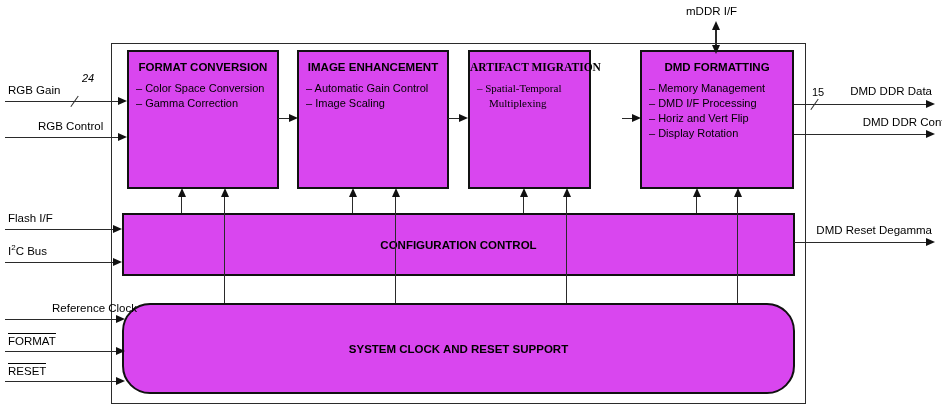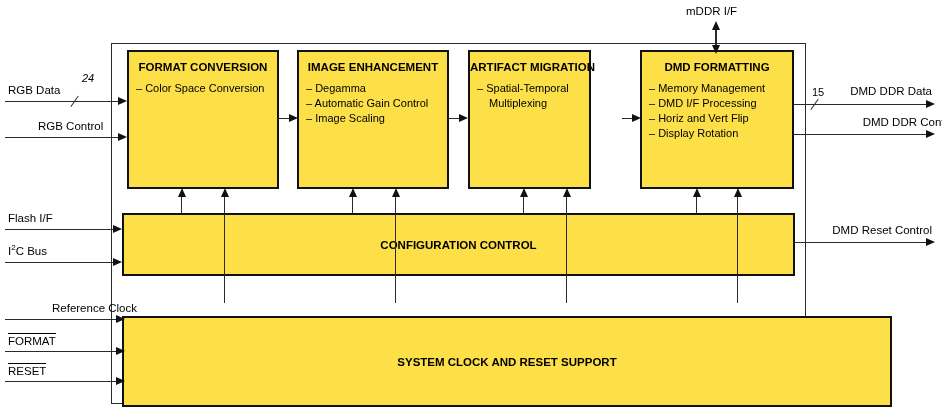--- a/index.html
+++ b/index.html
@@ -5,21 +5,21 @@
   html,body{margin:0;padding:0;background:#ffffff;}
   .canvas{
     position:relative;width:942px;height:411px;background:#ffffff;
     font-family:"Liberation Sans",sans-serif;color:#000;overflow:hidden;
   }
   .outer{
     position:absolute;left:111px;top:43px;width:695px;height:361px;
     border:1.5px solid #2b2b2b;box-sizing:border-box;background:#ffffff;
   }
   .box{
-    position:absolute;background:#fde047;border:2.5px solid #111;
+    position:absolute;background:#d946ef;border:2.5px solid #111;
     box-sizing:border-box;
   }
   .block-title{
     font-weight:bold;font-size:11.5px;text-align:center;padding-top:9px;
     white-space:nowrap;
   }
   .ctr-title{
     position:absolute;inset:0;display:flex;align-items:center;justify-content:center;
     font-weight:bold;font-size:11.5px;white-space:nowrap;
   }
@@ -40,63 +40,63 @@
 <body>
 
 <div class="canvas">
 
   <div class="outer"></div>
 
   <div class="box" style="left:127px;top:50px;width:152px;height:139px;">
     <div class="block-title">FORMAT CONVERSION</div>
     <div class="block-items">
       <div class="item">– Color Space Conversion</div>
+      <div class="item">– Gamma Correction</div>
     </div>
   </div>
 
   <div class="box" style="left:297px;top:50px;width:152px;height:139px;">
     <div class="block-title">IMAGE ENHANCEMENT</div>
     <div class="block-items">
-      <div class="item">– Degamma</div>
       <div class="item">– Automatic Gain Control</div>
       <div class="item">– Image Scaling</div>
     </div>
   </div>
 
-  <div class="box" style="left:468px;top:50px;width:123px;height:139px;">
+  <div class="box" style="left:468px;top:50px;width:123px;height:139px;font-family:Liberation Serif, serif;">
     <div class="block-title">ARTIFACT MIGRATION</div>
     <div class="block-items" style="width:114px;">
       <div class="item">– Spatial-Temporal Multiplexing</div>
     </div>
   </div>
 
   <div class="box" style="left:122px;top:213px;width:673px;height:63px;">
     <div class="ctr-title">CONFIGURATION CONTROL</div>
   </div>
 
   <div class="box" style="left:640px;top:50px;width:154px;height:139px;">
     <div class="block-title">DMD FORMATTING</div>
     <div class="block-items">
       <div class="item">– Memory Management</div>
       <div class="item">– DMD I/F Processing</div>
       <div class="item">– Horiz and Vert Flip</div>
       <div class="item">– Display Rotation</div>
     </div>
   </div>
 
-  <div class="box" style="left:122px;top:316px;width:770px;height:91px;">
+  <div class="box" style="left:122px;top:303px;width:673px;height:91px;border-radius:28px;">
     <div class="ctr-title">SYSTEM CLOCK AND RESET SUPPORT</div>
   </div>
 
   <div class="sig-label" style="left:686px;top:5px;">mDDR I/F</div>
   <div class="vline" style="left:715.3px;top:29px;height:17px;"></div>
   <div class="arr-u" style="left:711.5px;top:21px;"></div>
   <div class="arr-d" style="left:711.5px;top:45px;"></div>
 
-  <div class="sig-label" style="left:8px;top:84px;">RGB Data</div>
+  <div class="sig-label" style="left:8px;top:84px;">RGB Gain</div>
   <div class="sig-label bus-num" style="left:82px;top:72px;font-style:italic;">24</div>
   <div class="hline" style="left:5px;top:101px;width:114px;"></div>
   <div class="slash" style="left:74px;top:95px;"></div>
   <div class="arr-r" style="left:118px;top:97px;"></div>
 
   <div class="sig-label" style="left:8px;top:120px;margin-left:30px;">RGB Control</div>
   <div class="hline" style="left:5px;top:137px;width:114px;"></div>
   <div class="arr-r" style="left:118px;top:133px;"></div>
 
   <div class="sig-label" style="left:8px;top:212px;">Flash I/F</div>
@@ -122,21 +122,21 @@
   <div class="sig-label bus-num" style="left:812px;top:86px;">15</div>
   <div class="sig-label" style="left:795px;width:137px;text-align:right;top:85px;">DMD DDR Data</div>
   <div class="hline" style="left:794px;top:104px;width:132px;"></div>
   <div class="slash" style="left:814px;top:98px;"></div>
   <div class="arr-r" style="left:926px;top:100px;"></div>
 
   <div class="sig-label" style="left:795px;width:140px;text-align:center;top:116px;padding-left:45px;">DMD DDR Control</div>
   <div class="hline" style="left:794px;top:134px;width:132px;"></div>
   <div class="arr-r" style="left:926px;top:130px;"></div>
 
-  <div class="sig-label" style="left:795px;width:137px;text-align:right;top:224px;">DMD Reset Control</div>
+  <div class="sig-label" style="left:795px;width:137px;text-align:right;top:224px;">DMD Reset Degamma</div>
   <div class="hline" style="left:794px;top:242px;width:132px;"></div>
   <div class="arr-r" style="left:926px;top:238px;"></div>
 
   <div class="hline" style="left:278px;top:118px;width:12px;"></div>
   <div class="arr-r" style="left:289px;top:114px;"></div>
   <div class="hline" style="left:448px;top:118px;width:12px;"></div>
   <div class="arr-r" style="left:459px;top:114px;"></div>
   <div class="hline" style="left:622px;top:118px;width:11px;"></div>
   <div class="arr-r" style="left:632px;top:114px;"></div>
 

